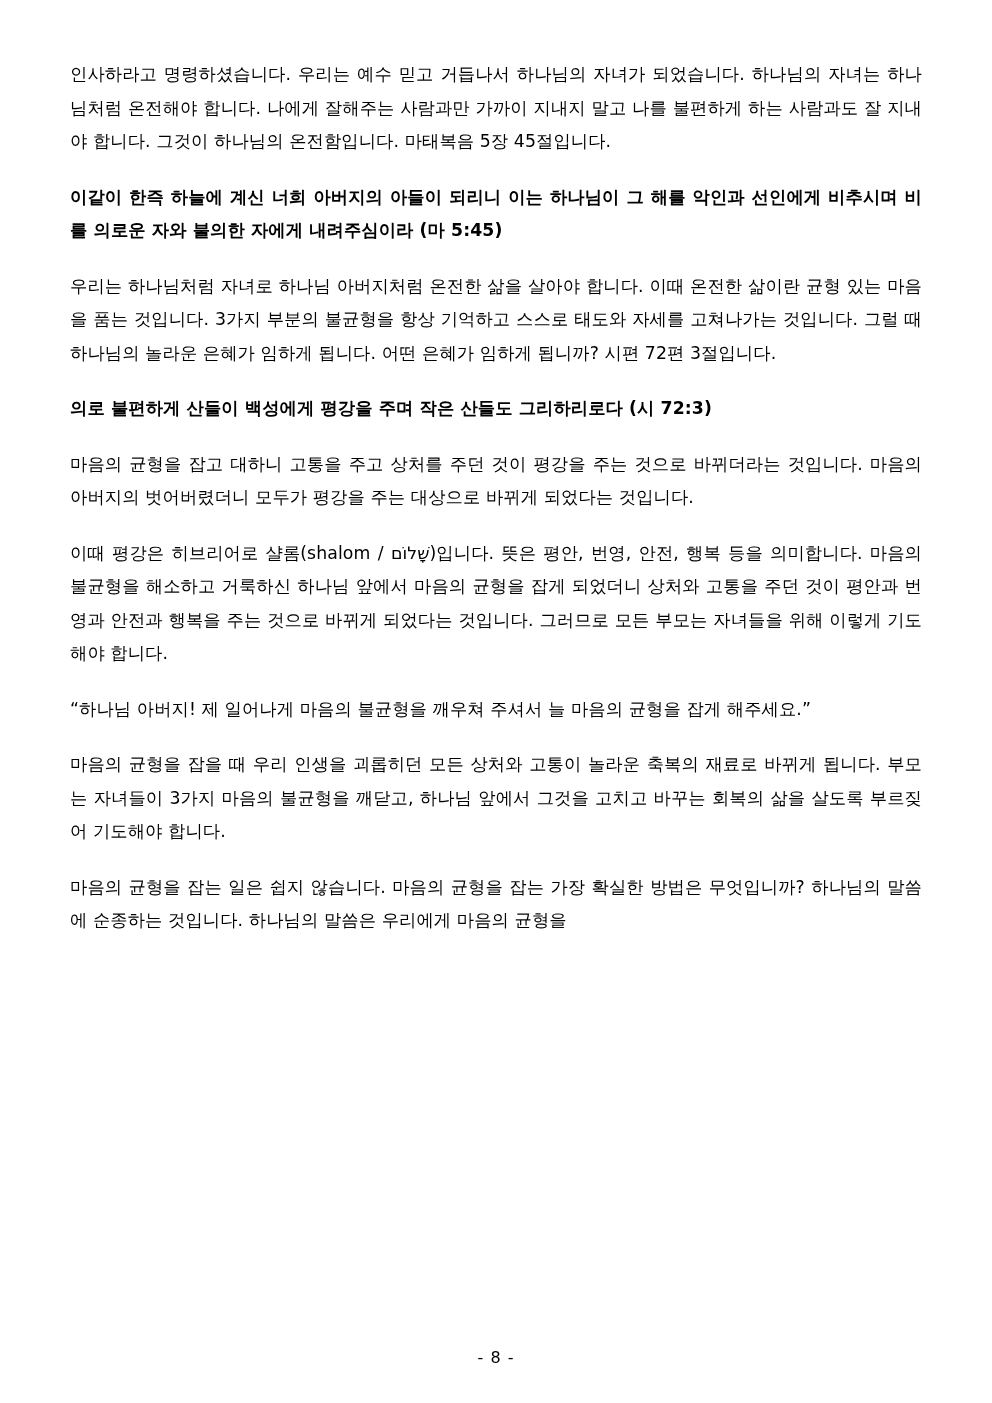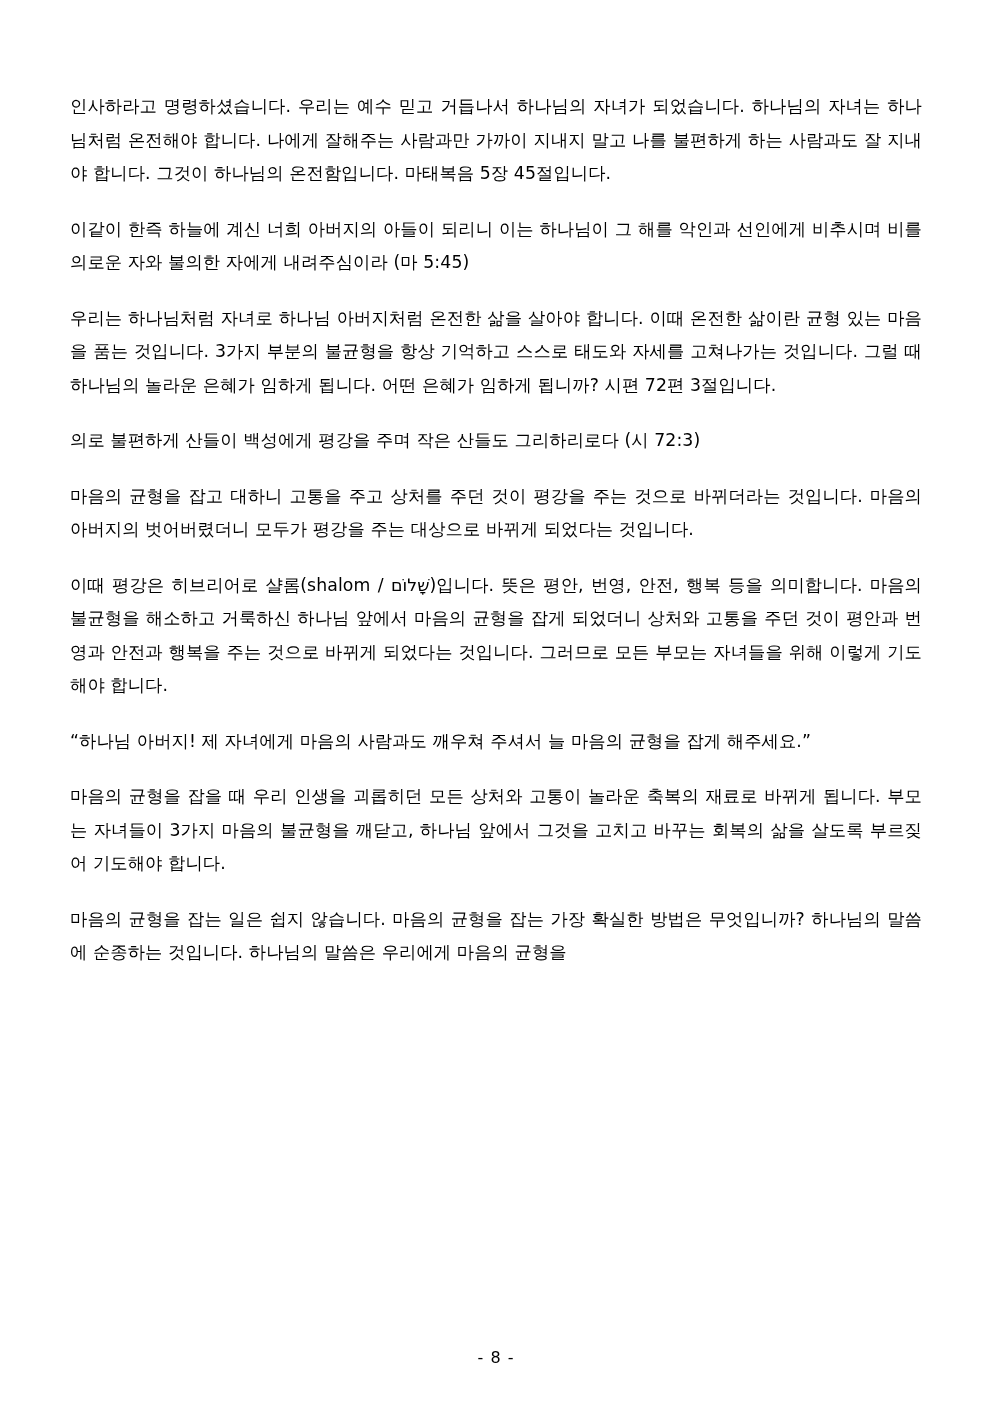--- a/index.html
+++ b/index.html
@@ -12,34 +12,34 @@
     height: 1403px;
     font-family: "DejaVu Sans", "Liberation Sans", sans-serif;
     color: #000000;
     position: relative;
     overflow: hidden;
   }
   .page {
     box-sizing: border-box;
     width: 992px;
     height: 1403px;
-    padding: 90px 70px 0 70px;
+    padding: 58px 70px 0 70px;
     position: relative;
   }
   .para {
     font-size: 17.3px;
     line-height: 33.5px;
     text-align: justify;
     text-justify: inter-character;
     margin: 0 0 22px 0;
     letter-spacing: 0.1px;
     word-break: break-all;
   }
   .para.bold {
-    font-weight: normal;
+    font-weight: bold;
   }
   .para.last {
     margin-bottom: 12px;
   }
   .footer {
     position: absolute;
     left: 0;
     right: 0;
     bottom: 36px;
     text-align: center;
@@ -58,20 +58,20 @@
 
   <p class="para">우리는 하나님처럼 자녀로 하나님 아버지처럼 온전한 삶을 살아야 합니다. 이때 온전한 삶이란 균형 있는 마음을 품는 것입니다. 3가지 부분의 불균형을 항상 기억하고 스스로 태도와 자세를 고쳐나가는 것입니다. 그럴 때 하나님의 놀라운 은혜가 임하게 됩니다. 어떤 은혜가 임하게 됩니까? 시편 72편 3절입니다.</p>
 
   <p class="para bold">의로 불편하게 산들이 백성에게 평강을 주며 작은 산들도 그리하리로다 (시 72:3)</p>
 
 
   <p class="para">마음의 균형을 잡고 대하니 고통을 주고 상처를 주던 것이 평강을 주는 것으로 바뀌더라는 것입니다. 마음의 아버지의 벗어버렸더니 모두가 평강을 주는 대상으로 바뀌게 되었다는 것입니다.</p>
 
   <p class="para">이때 평강은 히브리어로 샬롬(shalom / שָׁלוֹם)입니다. 뜻은 평안, 번영, 안전, 행복 등을 의미합니다. 마음의 불균형을 해소하고 거룩하신 하나님 앞에서 마음의 균형을 잡게 되었더니 상처와 고통을 주던 것이 평안과 번영과 안전과 행복을 주는 것으로 바뀌게 되었다는 것입니다. 그러므로 모든 부모는 자녀들을 위해 이렇게 기도해야 합니다.</p>
 
-  <p class="para">“하나님 아버지! 제 자녀에게 마음의 사람과도 깨우쳐 주셔서 늘 마음의 균형을 잡게 해주세요.”</p>
+  <p class="para">“하나님 아버지! 제 일어나게 마음의 불균형을 깨우쳐 주셔서 늘 마음의 균형을 잡게 해주세요.”</p>
 
   <p class="para">마음의 균형을 잡을 때 우리 인생을 괴롭히던 모든 상처와 고통이 놀라운 축복의 재료로 바뀌게 됩니다. 부모는 자녀들이 3가지 마음의 불균형을 깨닫고, 하나님 앞에서 그것을 고치고 바꾸는 회복의 삶을 살도록 부르짖어 기도해야 합니다.</p>
 
   <p class="para last">마음의 균형을 잡는 일은 쉽지 않습니다. 마음의 균형을 잡는 가장 확실한 방법은 무엇입니까? 하나님의 말씀에 순종하는 것입니다. 하나님의 말씀은 우리에게 마음의 균형을</p>
 
   <div class="footer">- 8 -</div>
 </div>
 
 </body></html>

